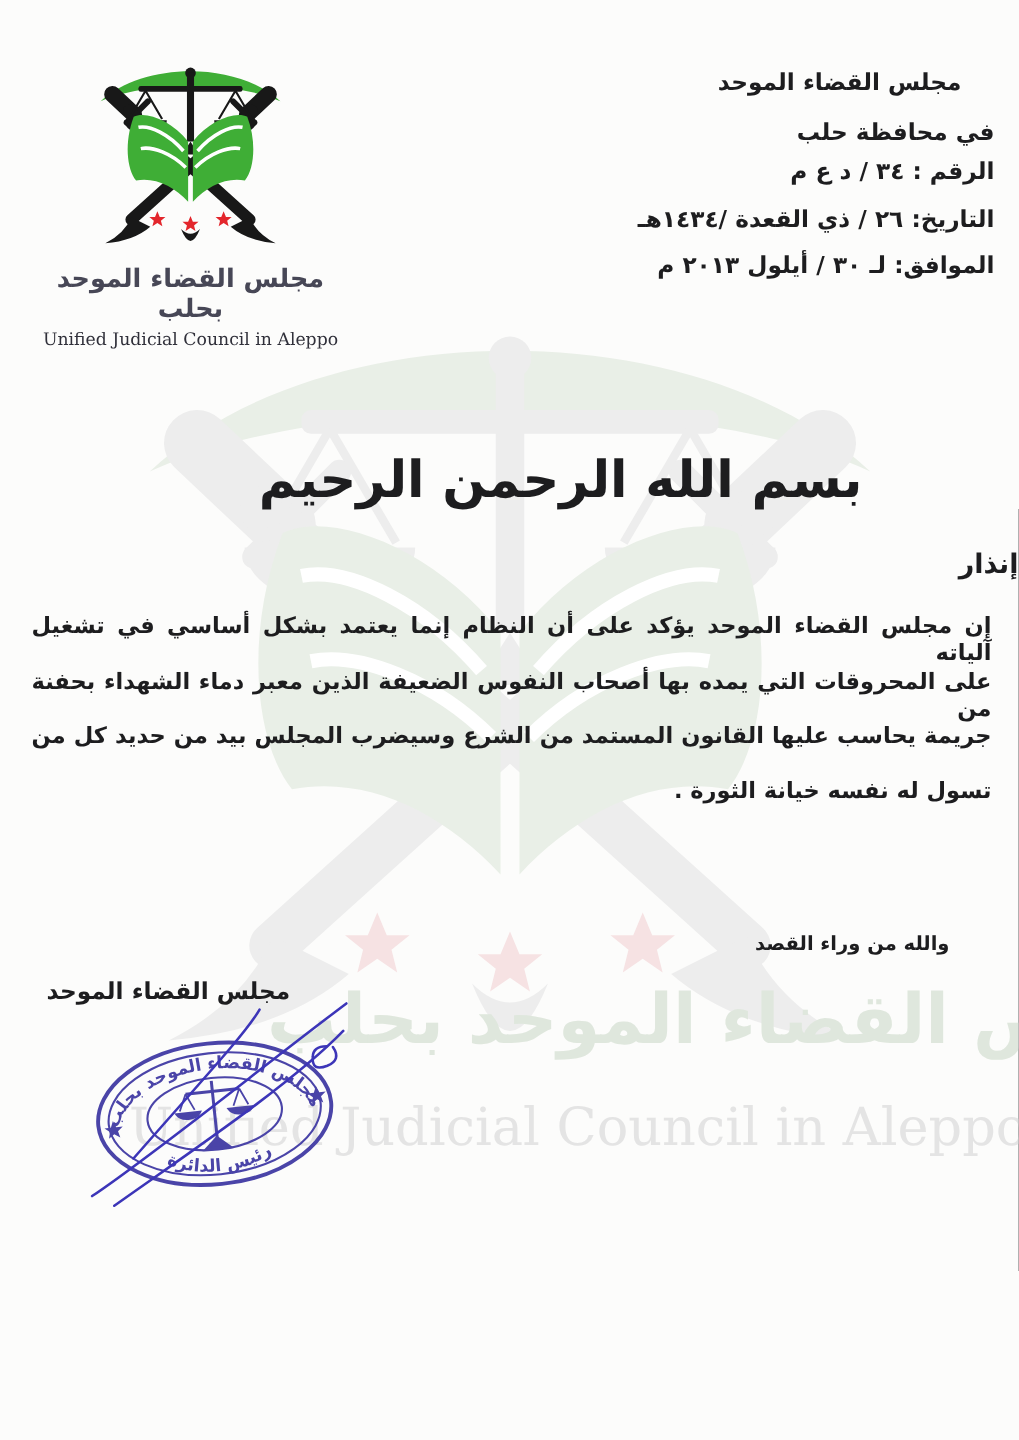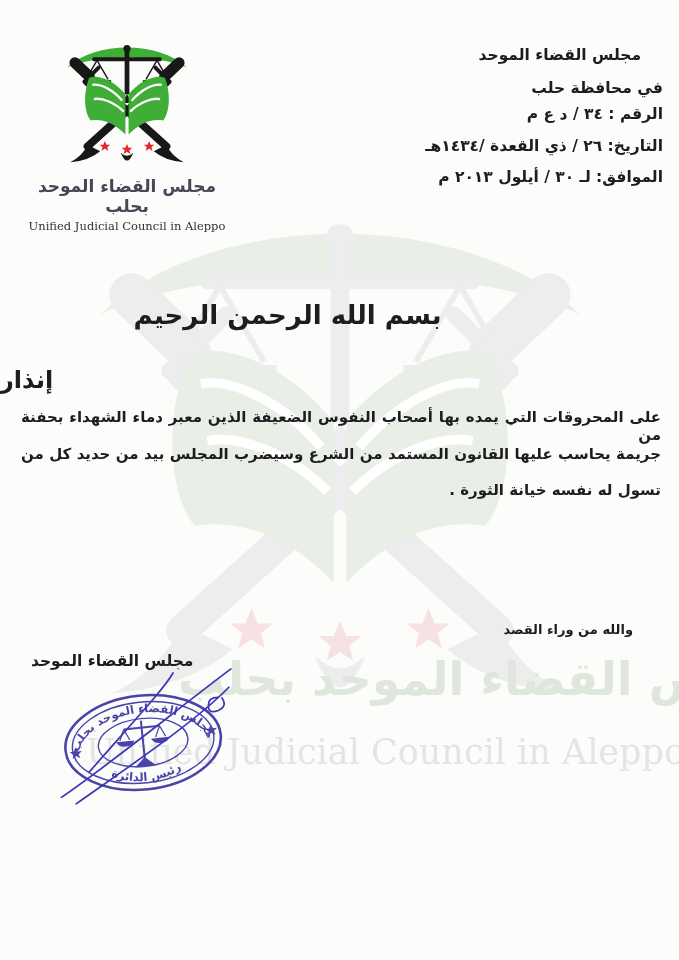--- a/index.html
+++ b/index.html
@@ -15,24 +15,24 @@
   .logo-block{position:absolute;left:28px;top:36px;width:198px;text-align:center;}
   .logo-block svg{display:block;margin:0 auto;}
   .logo-ar{font-size:17px;font-weight:bold;color:#474756;margin-top:2px;letter-spacing:.5px;direction:rtl;}
   .logo-en{font-family:"DejaVu Serif","Liberation Serif",serif;font-size:11.5px;color:#30303a;margin-top:3px;}
   .hdr{position:absolute;top:48px;right:16px;width:300px;direction:rtl;text-align:right;
        font-weight:bold;font-size:15.5px;line-height:1;}
   .hdr > div{margin-bottom:16px;}
   .hdr .org1{margin-left:0;margin-right:22px;margin-bottom:17px;}
   .hdr .org2{margin-bottom:11px;}
   
-  .basmala{position:absolute;top:300px;left:0;width:575px;text-align:center;
-           direction:rtl;font-size:26px;font-weight:bold;}
-  .subject{position:absolute;top:366px;left:0;width:679px;text-align:left;
-           direction:rtl;font-size:24px;font-weight:bold;}
+  .basmala{position:absolute;top:300px;left:0;width:575px;
+           direction:rtl;font-size:34px;font-weight:bold;}
+  .subject{position:absolute;top:366px;left:0;width:679px;text-align:right;
+           direction:rtl;font-size:18px;font-weight:bold;}
   
   .body-text{position:absolute;top:408px;left:21px;right:18px;direction:rtl;
              font-size:15px;font-weight:bold;}
   .body-line{height:36.5px;text-align:justify;text-align-last:justify;text-justify:inter-word;white-space:normal;}
   .body-line.last{text-align:center;text-align-last:right;}
   .closing{position:absolute;top:622px;right:46px;direction:rtl;font-size:13px;font-weight:bold;}
   .issuer{position:absolute;top:652px;left:31px;direction:rtl;font-size:15.5px;font-weight:bold;}
   
   .wm{position:absolute;z-index:0;pointer-events:none;}
   .wm-ar{left:178px;top:652px;font-size:46px;font-weight:bold;color:#dfe7dd;
@@ -123,20 +123,21 @@
       <div class="org2">في محافظة حلب</div>
       <div>الرقم : ٣٤ / د ع  م</div>
       <div>التاريخ: ٢٦ / ذي القعدة /١٤٣٤هـ</div>
       <div>الموافق: لـ ٣٠ / أيلول ٢٠١٣ م</div>
     </div>
 
     <div class="basmala">بسم الله الرحمن الرحيم</div>
     <div class="subject">إنذار</div>
 
     <div class="body-text">
+      <div class="body-line">إن مجلس القضاء الموحد يؤكد على أن النظام إنما يعتمد بشكل أساسي في تشغيل آلياته</div>
       <div class="body-line">على المحروقات التي يمده بها أصحاب النفوس الضعيفة الذين معبر دماء الشهداء بحفنة من</div>
       <div class="body-line">جريمة يحاسب عليها القانون المستمد من الشرع وسيضرب المجلس بيد من حديد كل من</div>
       <div class="body-line last">تسول له نفسه خيانة الثورة .</div>
     </div>
 
     <div class="closing">والله من وراء القصد</div>
     <div class="issuer">مجلس القضاء الموحد</div>
 
     <svg class="stamp" width="240" height="150" viewBox="0 0 240 150" overflow="visible">
       <g stroke="#4a44a8" fill="none">

